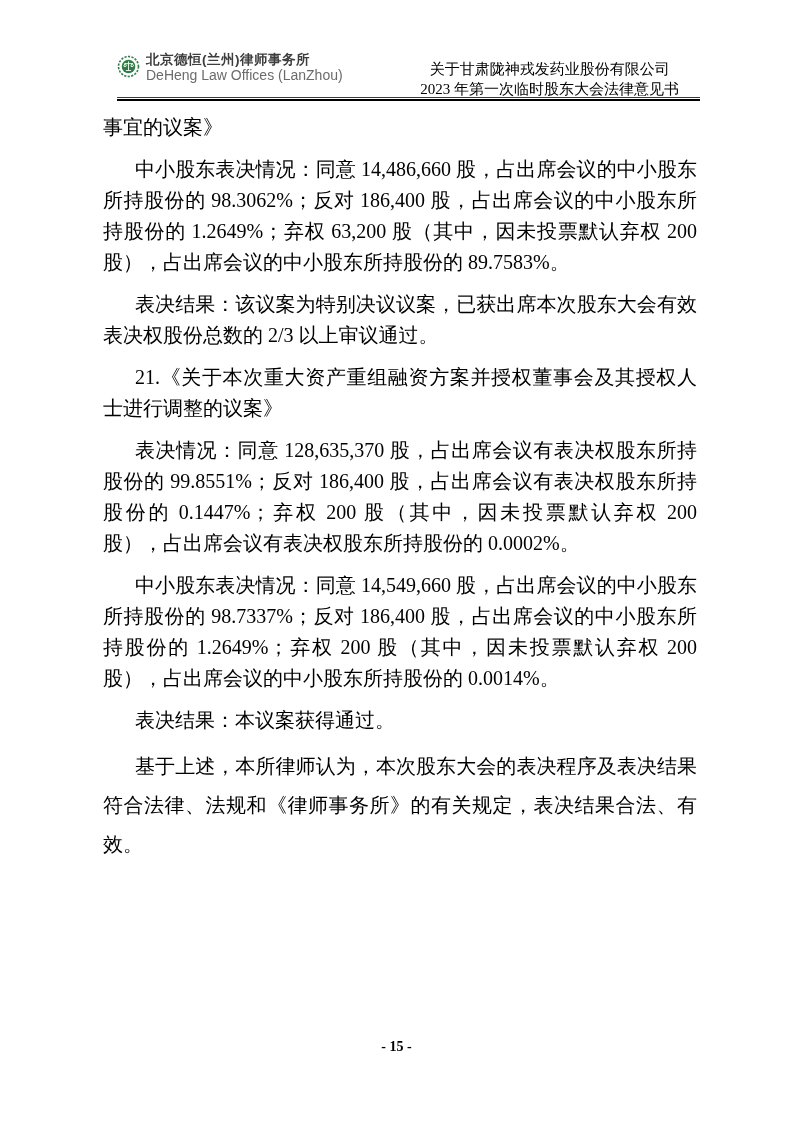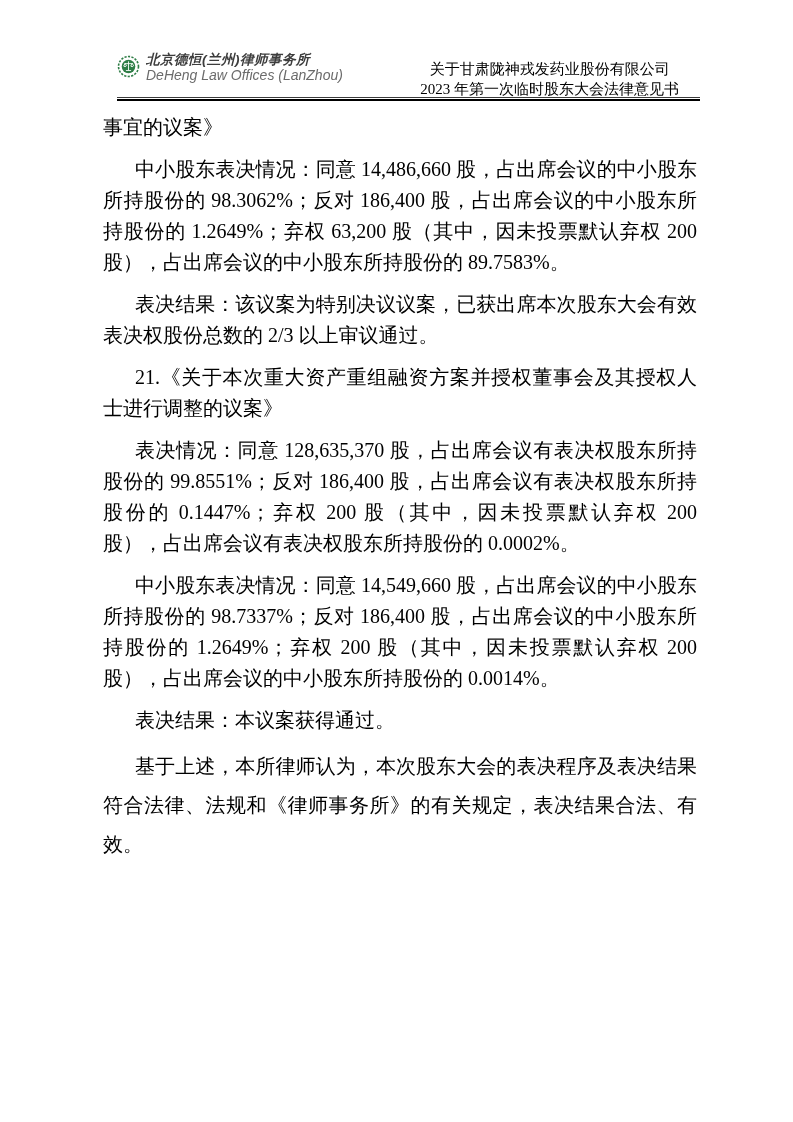--- a/index.html
+++ b/index.html
@@ -24,21 +24,20 @@
     left: 117px;
     right: 93px;
     display: flex;
     justify-content: space-between;
     align-items: flex-start;
   }
   .brand {
     display: flex;
     align-items: center;
     gap: 6px;
-    font-style: italic;
   }
   .logo {
     width: 23px;
     height: 23px;
     flex: 0 0 auto;
   }
   .brand-text { display: block; }
   .brand-cn {
     font-family: "Liberation Sans", "DejaVu Sans", sans-serif;
     font-size: 13.5px;
@@ -144,14 +143,17 @@
     <p>事宜的议案》</p>
     <p class="indent">中小股东表决情况：同意 14,486,660 股，占出席会议的中小股东所持股份的 98.3062%；反对 186,400 股，占出席会议的中小股东所持股份的 1.2649%；弃权 63,200 股（其中，因未投票默认弃权 200 股），占出席会议的中小股东所持股份的 89.7583%。</p>
     <p class="indent">表决结果：该议案为特别决议议案，已获出席本次股东大会有效表决权股份总数的 2/3 以上审议通过。</p>
     <p class="indent">21.《关于本次重大资产重组融资方案并授权董事会及其授权人士进行调整的议案》</p>
     <p class="indent">表决情况：同意 128,635,370 股，占出席会议有表决权股东所持股份的 99.8551%；反对 186,400 股，占出席会议有表决权股东所持股份的 0.1447%；弃权 200 股（其中，因未投票默认弃权 200 股），占出席会议有表决权股东所持股份的 0.0002%。</p>
     <p class="indent">中小股东表决情况：同意 14,549,660 股，占出席会议的中小股东所持股份的 98.7337%；反对 186,400 股，占出席会议的中小股东所持股份的 1.2649%；弃权 200 股（其中，因未投票默认弃权 200 股），占出席会议的中小股东所持股份的 0.0014%。</p>
     <p class="indent">表决结果：本议案获得通过。</p>
     <p class="indent wide">基于上述，本所律师认为，本次股东大会的表决程序及表决结果符合法律、法规和《律师事务所》的有关规定，表决结果合法、有效。</p>
   </div>
 
+  <div class="footer">
+    <span>- 15 -</span>
+  </div>
 
 </div>
 
 </body></html>

